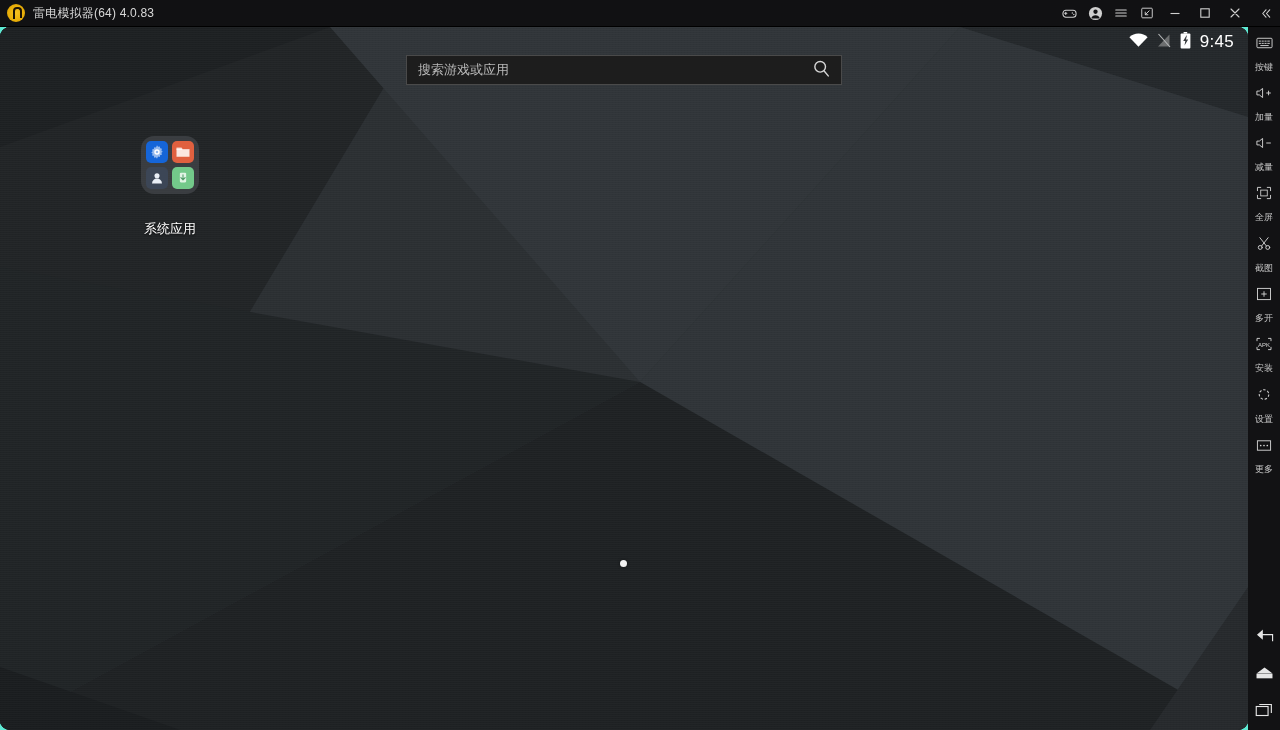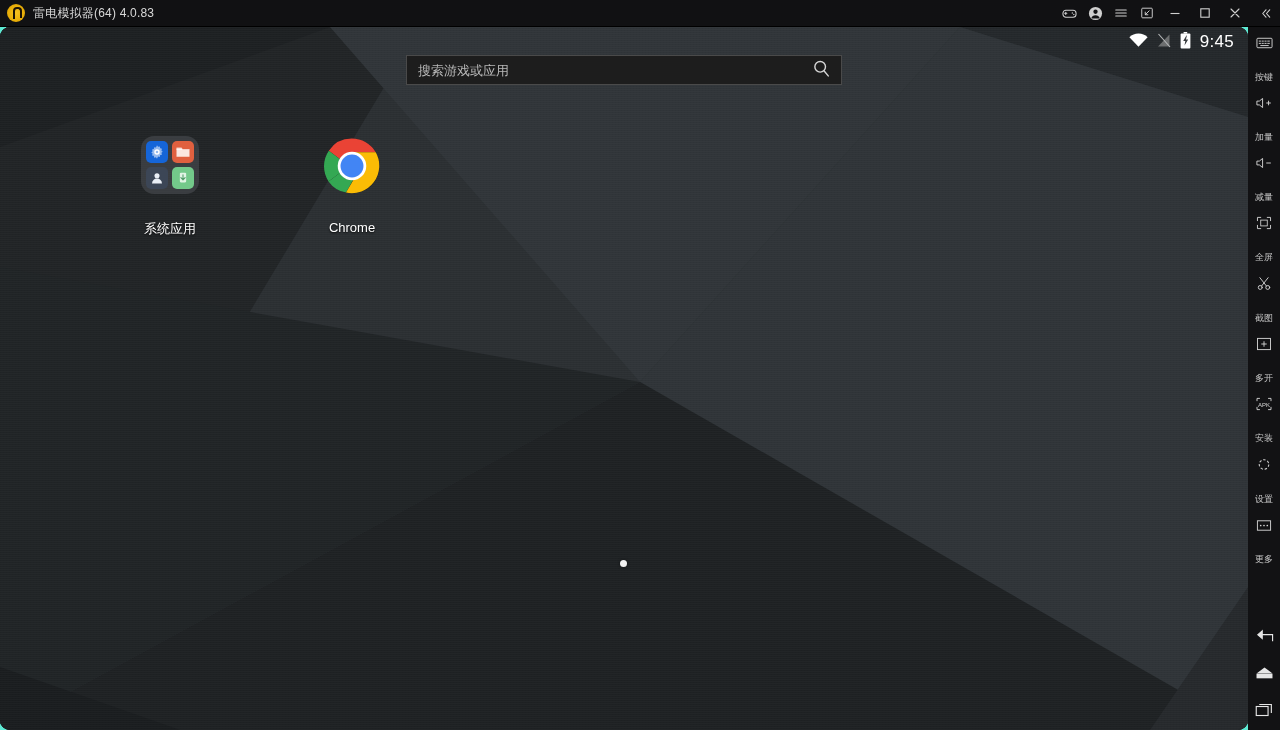--- a/index.html
+++ b/index.html
@@ -100,21 +100,21 @@
 
   
   .searchbar {
     position: absolute; left: 406px; top: 28px; width: 436px; height: 30px;
     background: #1d1d1d; border: 1px solid #4a4a4a;
     display: flex; align-items: center;
   }
   .search-input {
     flex: 1; background: transparent; border: none; outline: none;
     color: #cfcfcf; font-size: 13px; padding-left: 11px;
-    font-family: Liberation Sans, sans-serif;
+    font-family: Liberation Mono, monospace;
   }
   .search-input::placeholder { color: #b9b9b9; }
   .search-btn {
     width: 40px; height: 28px; display: flex; align-items: center; justify-content: center;
     background: transparent; border: none; cursor: pointer;
   }
 
   
   .icon-cell {
     position: absolute; width: 96px; text-align: center; cursor: pointer;
@@ -148,21 +148,21 @@
   }
 
   
   .toolbar {
     position: absolute; right: 0; top: 27px; width: 32px; height: 703px;
     background: #121214;
     display: flex; flex-direction: column; align-items: center;
   }
   .tool {
     width: 32px; padding-top: 9px; padding-bottom: 4px;
-    display: flex; flex-direction: column; align-items: center; gap: 18px;
+    display: flex; flex-direction: column; align-items: center; gap: 8px;
     cursor: pointer; color: #d2d2d2;
   }
   .tool-label { font-size: 9px; color: #c4c4c4; line-height: 11px; }
   .tool-spacer { flex: 1; }
   .navbtn {
     width: 32px; height: 37px; display: flex; align-items: center; justify-content: center;
     cursor: pointer; color: #e6e6e6;
   }
 </style>
 </head>
@@ -297,34 +297,20 @@
         <div class="mini mini-download">
           <svg width="14" height="14" viewBox="0 0 16 16">
             <rect x="4.4" y="2" width="7.2" height="11" rx="1.2" fill="#e9f7ec" opacity=".92"></rect>
             <path d="M8 4.4v5.2M5.6 7.6L8 10.1l2.4-2.5" stroke="#4f9c68" stroke-width="1.2" fill="none" stroke-linecap="round" stroke-linejoin="round"></path>
           </svg>
         </div>
       </div>
       <div class="icon-label">系统应用</div>
     </div>
 
-    <div class="icon-cell" style="left:304px; top:110px;">
-      <div class="chrome">
-        <svg width="56" height="56" viewBox="0 0 100 100">
-          <circle cx="50" cy="50" r="49" fill="#1d1f21"></circle>
-          <path d="M50 1a49 49 0 0 1 42.4 24.5H50a24.5 24.5 0 0 0-21.2 12.3L8.6 22.8A49 49 0 0 1 50 1z" fill="#ea4335"></path>
-          <path d="M8.6 22.8l20.2 15a24.5 24.5 0 0 0 0 24.4L8.1 77.5A49 49 0 0 1 8.6 22.8z" fill="#34a853"></path>
-          <path d="M8.1 77.5l20.7-15.3A24.5 24.5 0 0 0 50 74.5h2.1L39.3 97.4A49 49 0 0 1 8.1 77.5z" fill="#34a853"></path>
-          <path d="M92.4 25.5A49 49 0 0 1 39.3 97.4L60.6 61a24.5 24.5 0 0 0-10.6-35.5z" fill="#fbbc05"></path>
-          <circle cx="50" cy="50" r="25.5" fill="#ffffff"></circle>
-          <circle cx="50" cy="50" r="20.5" fill="#4285f4"></circle>
-        </svg>
-      </div>
-      <div class="icon-label">Chrome</div>
-    </div>
 
     <div class="page-dot"></div>
   </div>
 
   <div class="toolbar">
 
     <div class="tool">
       <span>
         <svg width="17" height="14" viewBox="0 0 18 14" fill="none" stroke="#d2d2d2" stroke-width="1">
           <rect x="1" y="2" width="16" height="10" rx="1"></rect>

